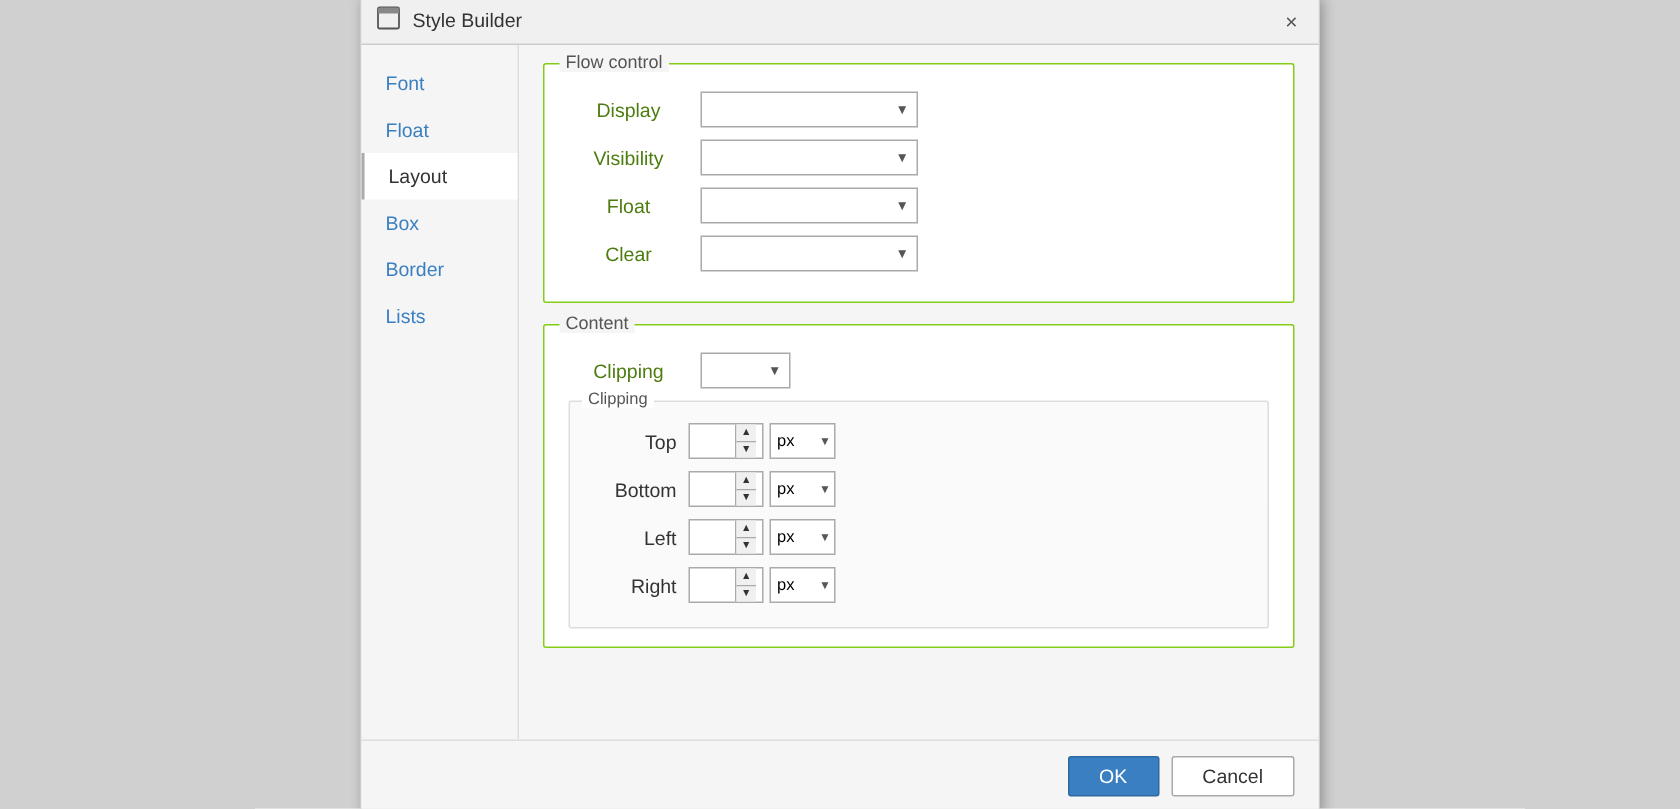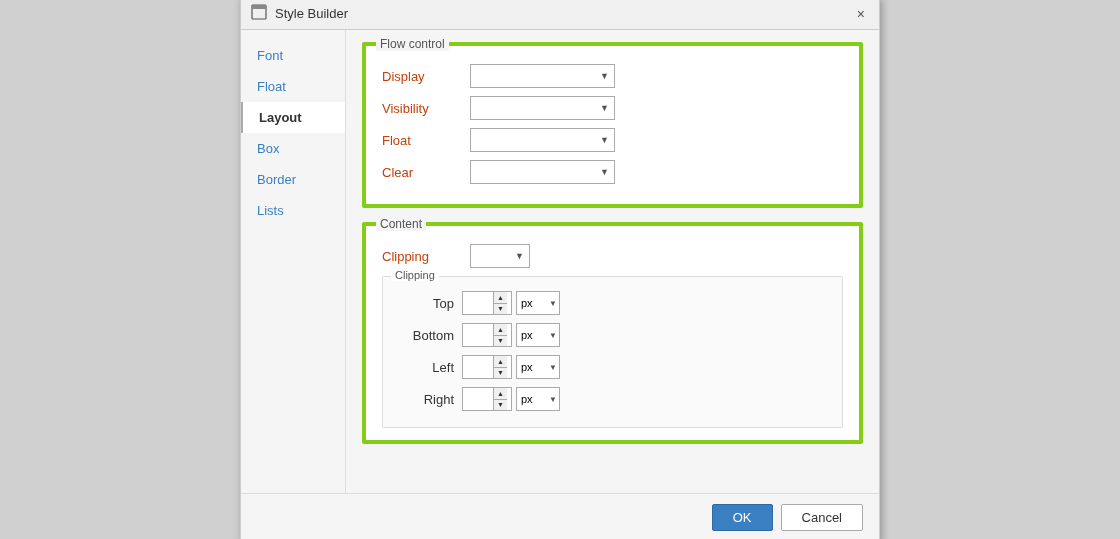--- a/index.html
+++ b/index.html
@@ -71,32 +71,32 @@
       padding: 8px 16px;
       cursor: pointer;
       color: #3a7fc1;
       font-size: 13px;
     }
 
     .sidebar-item.active {
       background: #fff;
       border-left: 2px solid #aaa;
       color: #333;
-      font-weight: bold;
+      font-weight: normal;
     }
 
     .main-content {
       flex: 1;
       padding: 12px 16px;
       overflow-y: auto;
       background: #f5f5f5;
     }
 
     .section {
-      border: 4px solid #84cc16;
+      border: 1px solid #84cc16;
       border-radius: 2px;
       margin-bottom: 14px;
       background: #fff;
       position: relative;
     }
 
     .section-legend {
       position: absolute;
       top: -9px;
       left: 10px;
@@ -110,24 +110,24 @@
       padding: 18px 16px 12px 16px;
     }
 
     .form-row {
       display: flex;
       align-items: center;
       margin-bottom: 8px;
     }
 
     .form-label {
-      text-align: left;
+      text-align: center;
       width: 80px;
       margin-right: 8px;
-      color: #c2410c;
+      color: #4d7c0f;
       font-size: 13px;
       flex-shrink: 0;
     }
 
     .select-wrapper {
       position: relative;
       display: inline-block;
     }
 
     .select-wrapper::after {

